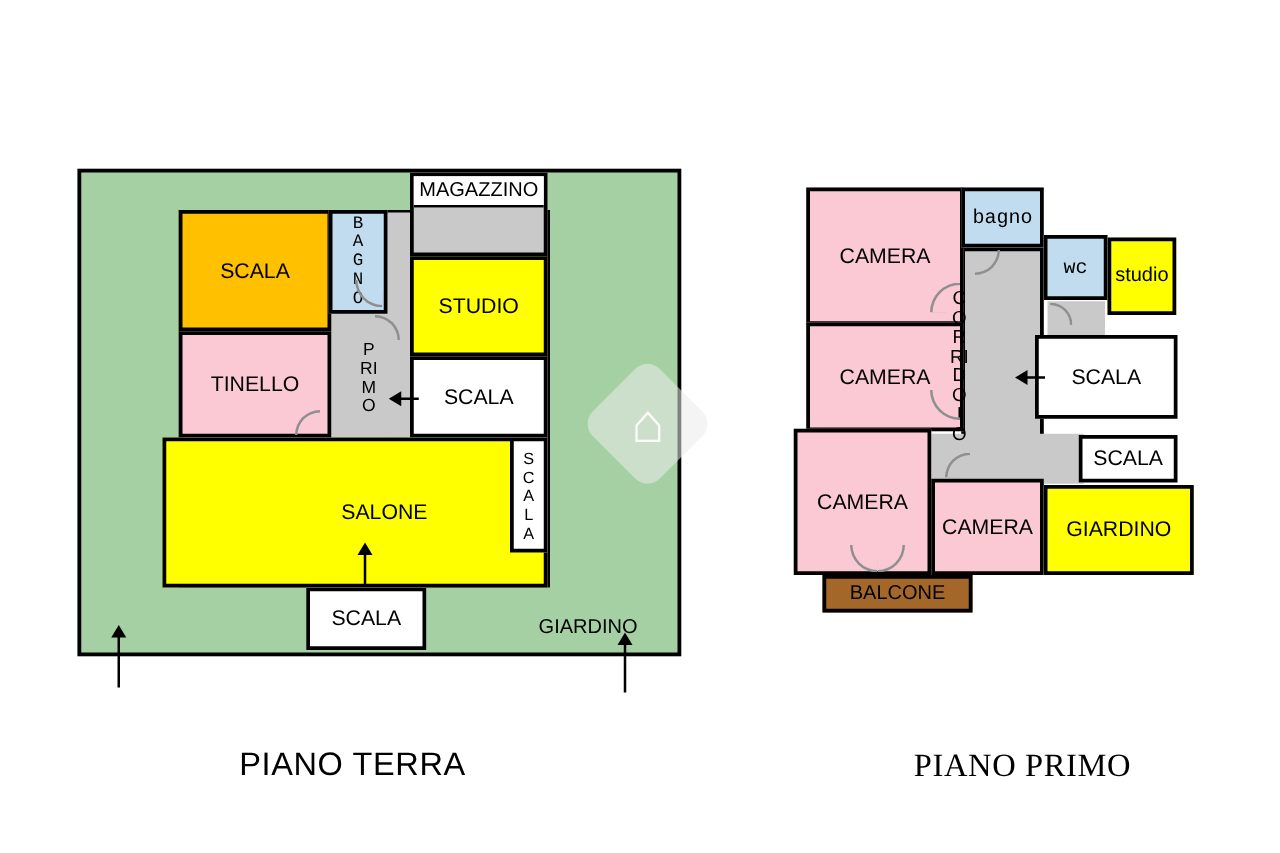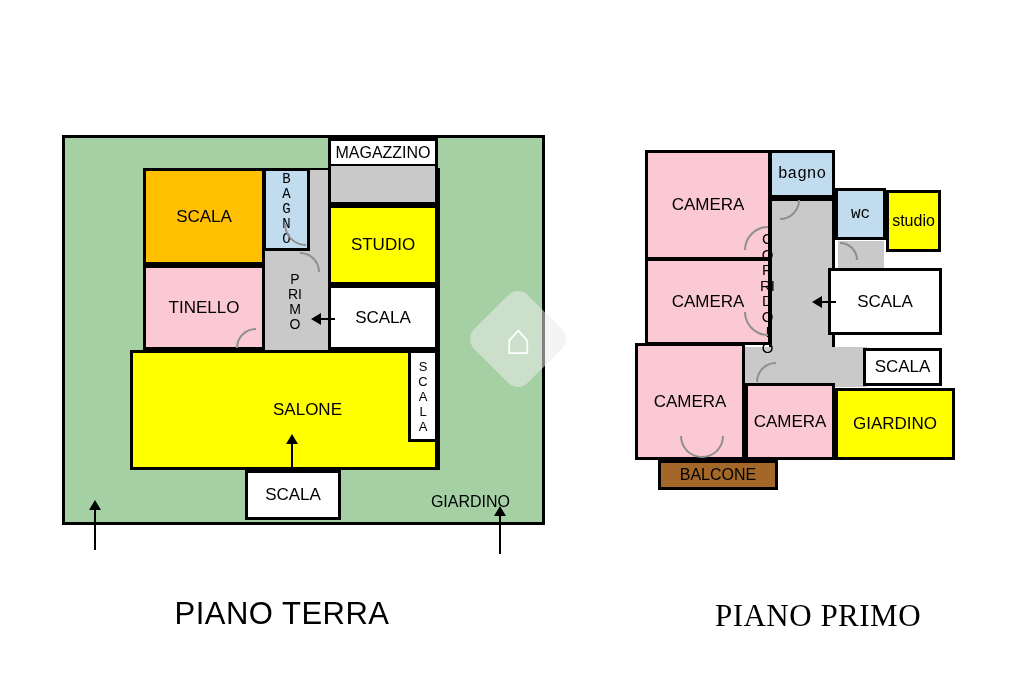--- a/index.html
+++ b/index.html
@@ -85,21 +85,21 @@
   .watermark span {
     transform: rotate(-45deg);
     font-size: 44px;
     color: rgba(255,255,255,0.95);
     line-height: 1;
   }
   .plan-title {
     position: absolute;
     width: 250px;
     text-align: center;
-    font-size: 31px;
+    font-size: 26px;
     letter-spacing: 0.5px;
   }
 </style>
 </head>
 <body>
 
 <div class="canvas">
 
   <div class="room fill-garden" style="left:62px; top:135px; width:483px; height:390px;"></div>
 

